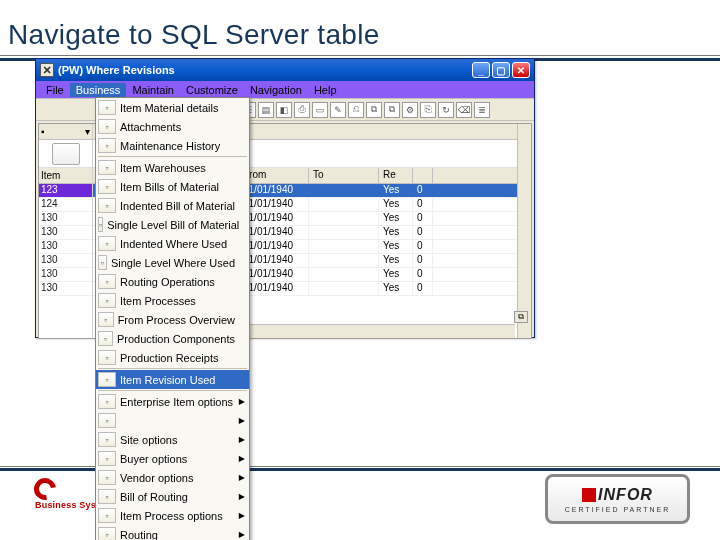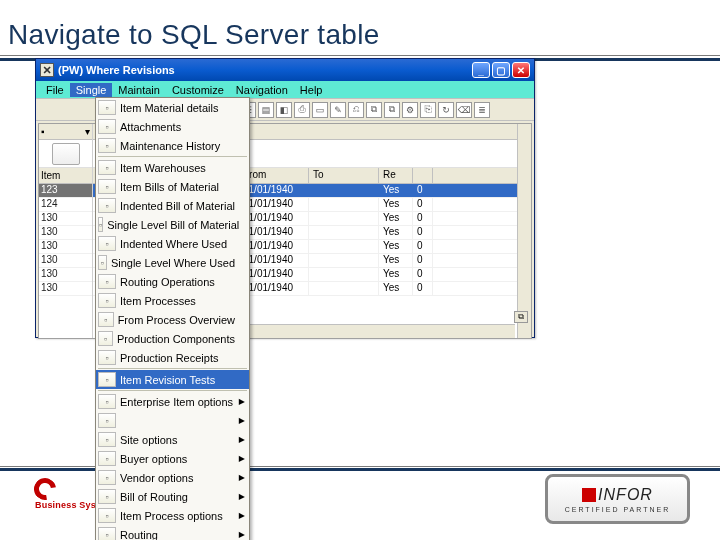--- a/index.html
+++ b/index.html
@@ -6,32 +6,32 @@
   body { width: 720px; height: 540px; font-family: Tahoma, Arial, sans-serif; font-size: 10px; background: #fff; position: relative; overflow: hidden; }
   .slide-title { font-size: 28px; color: #17365d; font-family: Arial, sans-serif; padding: 19px 8px 2px; letter-spacing: 0.3px; }
   .rule1 { height: 1px; background: #7a7a7a; margin: 2px 0 0; }
   .rule2 { height: 3px; background: #17365d; margin: 2px 0 0; }
   .app { position: absolute; left: 35px; top: 58px; width: 500px; height: 280px; border: 1px solid #0a246a; background: #ece9d8; box-shadow: 1px 1px 2px rgba(0,0,0,.25); }
   .titlebar { height: 22px; background: linear-gradient(#2a6ad3,#0a5bcf 50%,#0048b0); color: #fff; display: flex; align-items: center; padding: 0 4px; font-size: 11px; font-weight: bold; }
   .titlebar .icon { width: 14px; height: 14px; background: #ece9d8; border: 1px solid #555; margin-right: 4px; display: inline-flex; align-items: center; justify-content: center; color:#333; }
   .titlebar .spacer { flex: 1; }
   .winbtn { width: 18px; height: 16px; margin-left: 2px; background: linear-gradient(#6ea6ff,#2a6ad3); border: 1px solid #fff; border-radius: 3px; color:#fff; font-size:10px; display:flex; align-items:center; justify-content:center; }
   .winbtn.close { background: linear-gradient(#f77,#c00); }
-  .menubar { height: 18px; background: #5eead4; display: flex; align-items: center; padding: 0 4px; border-bottom: 1px solid #c0c0c0; font-size: 11px; }
+  .menubar { height: 18px; background: #8b5cf6; display: flex; align-items: center; padding: 0 4px; border-bottom: 1px solid #c0c0c0; font-size: 11px; }
   .menubar span { padding: 1px 6px; cursor: default; }
   .menubar span.active { background: #316ac5; color: #fff; }
   .toolbar { height: 22px; background: #ece9d8; border-bottom: 1px solid #c0c0c0; display: flex; align-items: center; padding: 0 4px; gap: 2px; position: relative; z-index: 0; }
   .tbtn { width: 16px; height: 16px; border: 1px solid #999; background: #fff; display:inline-flex; align-items:center; justify-content:center; font-size:9px; color:#555; }
   .content { position: relative; height: calc(100% - 62px); background: #fff; border: 1px solid #a0a0a0; margin: 2px; }
   .leftcol { position: absolute; left: 0; top: 0; width: 54px; height: 100%; background: #fff; border-right: 1px solid #d0d0d0; }
   .leftcol .lhead { height: 16px; background: #ece9d8; border-bottom: 1px solid #c0c0c0; display:flex; align-items:center; justify-content:space-between; padding:0 2px; font-size:10px; }
   .leftcol .lhead2 { height: 28px; background:#fff; border-bottom:1px solid #e0e0e0; display:flex; align-items:center; justify-content:center; }
   .lbadge { width:28px; height:22px; border:1px solid #aaa; background:linear-gradient(#fff,#eee); border-radius:2px; }
   .leftcol .lrow { height: 14px; padding: 0 2px; font-size: 10px; border-bottom: 1px solid #f0f0f0; color:#222; }
-  .leftcol .lrow.sel { background: #737373; color: #fff; }
+  .leftcol .lrow.sel { background: #6d28d9; color: #fff; }
   .grid { position: absolute; left: 54px; top: 0; right: 0; height: 100%; overflow: hidden; }
   .ghead { height: 16px; background: #ece9d8; border-bottom: 1px solid #c0c0c0; display: flex; font-size: 10px; }
   .ghead div { border-right: 1px solid #c0c0c0; padding: 1px 4px; white-space: nowrap; overflow: hidden; }
   .gpad { height: 28px; border-bottom: 1px solid #e0e0e0; }
   .grow { height: 14px; display: flex; font-size: 10px; border-bottom: 1px solid #f0f0f0; }
   .grow div { border-right: 1px solid #f0f0f0; padding: 0 4px; white-space: nowrap; overflow: hidden; }
   .grow.sel { background: #316ac5; color: #fff; }
   .grow.sel div { border-right-color: #316ac5; }
   .c-site{width:50px}.c-rev{width:50px}.c-out{width:46px}.c-from{width:70px}.c-to{width:70px}.c-re{width:34px}.c-n{width:20px}
   .hscroll { position:absolute; left:54px; right:16px; bottom:0; height:14px; background:#ece9d8; border-top:1px solid #c0c0c0; }
@@ -44,21 +44,21 @@
   .menu .mi .mic { width: 18px; height: 15px; margin-right: 4px; display:inline-flex; align-items:center; justify-content:center; font-size:9px; border:1px solid #bbb; background:linear-gradient(#fff,#f0f0e0); color:#666; }
   .menu .mi .arrow { position:absolute; right:4px; font-size:8px; }
   .menu .sep { height: 1px; background: #c0c0b0; margin: 1px 2px; }
   
   .footrule { position:absolute; left:0; right:0; top:468px; height:3px; background:#17365d; }
   .footrule2 { position:absolute; left:0; right:0; top:466px; height:1px; background:#7a7a7a; }
   .tagline { position:absolute; left:35px; top:500px; font-size:9px; color:#c00000; font-weight:bold; letter-spacing:.2px; }
   .partner { position:absolute; right:30px; top:474px; width:145px; height:50px; border:3px solid #888; border-radius:8px; background:linear-gradient(#fff,#e8e8e8); display:flex; flex-direction:column; align-items:center; justify-content:center; }
   .partner .logo { display:flex; align-items:center; gap:2px; }
   .partner .logo .sq { width:14px; height:14px; background:#c00; }
-  .partner .logo .txt { font-family: Arial; font-weight:normal; font-style:italic; font-size:16px; letter-spacing:1px; color:#222; }
+  .partner .logo .txt { font-family: Arial; font-weight:bold; font-style:italic; font-size:16px; letter-spacing:1px; color:#222; }
   .partner .cp { font-size:7px; letter-spacing:2px; color:#333; margin-top:2px; }
   .clogo { position:absolute; left:34px; top:478px; width:30px; height:24px; }
   .clogo .c { width:22px; height:22px; border:5px solid #c00000; border-right-color:transparent; border-radius:50%; transform:rotate(35deg); }
 </style>
 </head>
 <body>
 
 <div class="slide-title">Navigate to SQL Server table</div>
 <div class="rule1"></div>
 <div class="rule2"></div>
@@ -67,21 +67,21 @@
   <div class="titlebar">
     <span class="icon">✕</span>
     <span>(PW) Where Revisions</span>
     <span class="spacer"></span>
     <span class="winbtn">_</span>
     <span class="winbtn">▢</span>
     <span class="winbtn close">✕</span>
   </div>
   <div class="menubar">
     <span>File</span>
-    <span class="active">Single</span>
+    <span class="active">Business</span>
     <span>Maintain</span>
     <span>Customize</span>
     <span>Navigation</span>
     <span>Help</span>
   </div>
   <div class="toolbar">
     <span style="width:180px"></span>
     <span class="tbtn">⌕</span>
     <span class="tbtn">☰</span>
     <span class="tbtn">▤</span>
@@ -264,21 +264,21 @@
       <span class="mic">▫</span>
       <span>Production Components</span>
     </div>
     <div class="mi">
       <span class="mic">▫</span>
       <span>Production Receipts</span>
     </div>
     <div class="sep"></div>
     <div class="mi sel">
       <span class="mic">▫</span>
-      <span>Item Revision Tests</span>
+      <span>Item Revision Used</span>
     </div>
     <div class="sep"></div>
     <div class="mi">
       <span class="mic">▫</span>
       <span>Enterprise Item options</span>
       <span class="arrow">▶</span>
     </div>
     <div class="mi">
       <span class="mic">▫</span>
       <span class="arrow">▶</span>

